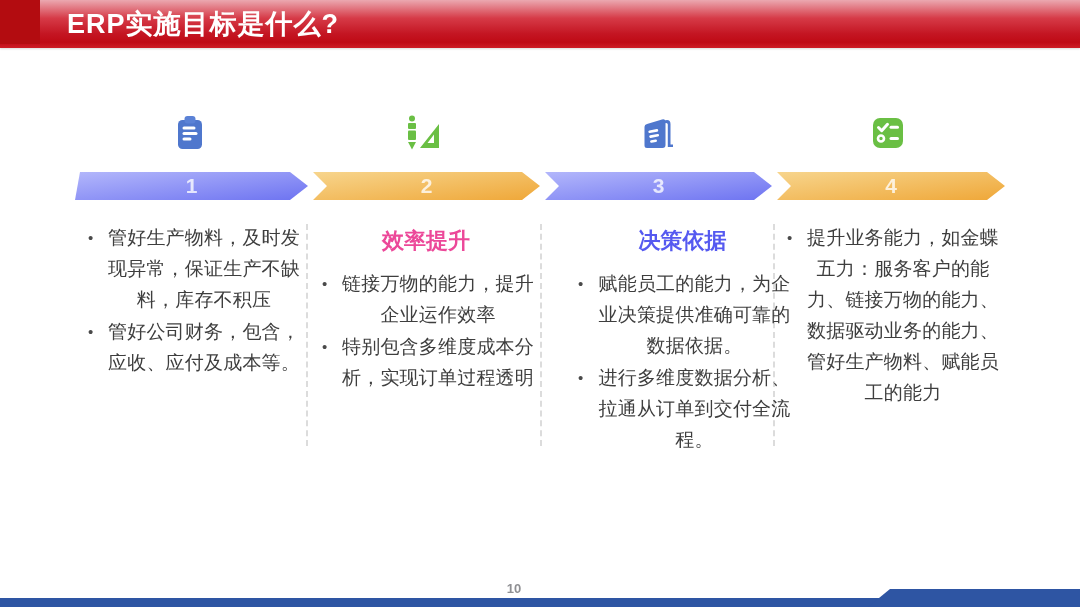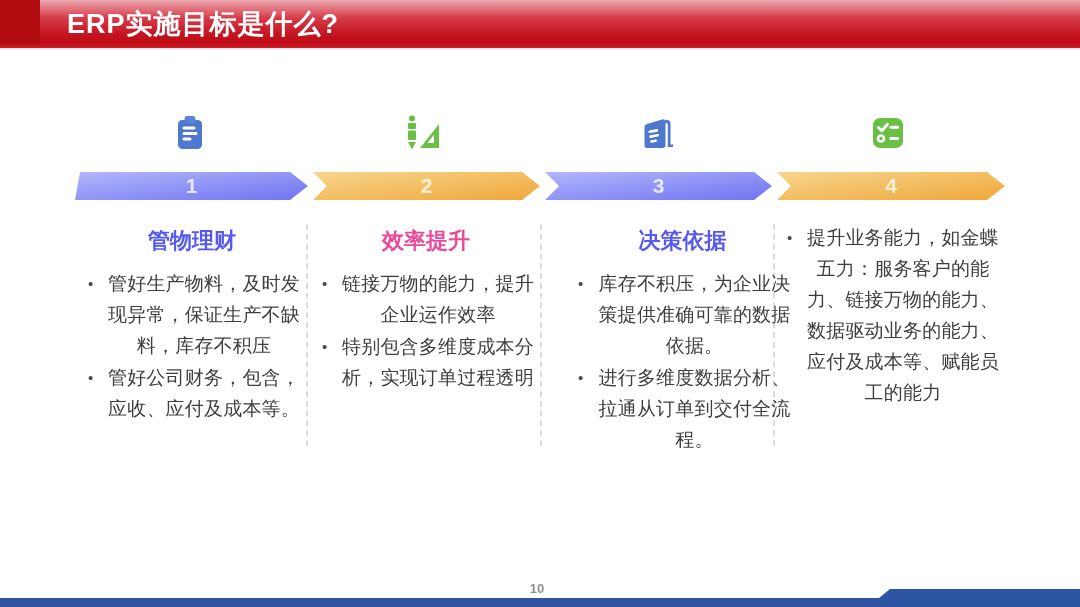--- a/index.html
+++ b/index.html
@@ -40,21 +40,21 @@
   .bullet-list{margin:0;padding:0 0 0 8px;list-style:none;}
   .bullet-item{display:flex;margin-bottom:1px;}
   .bullet-dot{flex:0 0 14px;width:14px;color:#4a4a4a;font-size:15px;line-height:31px;padding-left:2px;}
   .bullet-text{flex:1;font-size:19px;line-height:31px;color:#3e3e3e;letter-spacing:0.2px;text-align:center;}
   
   .divider{position:absolute;top:224px;height:222px;width:0;border-left:2px dashed #dcdcdc;}
   .div1{left:306px;} .div2{left:540px;} .div3{left:773px;}
   
   .page-number{
     position:absolute;left:0;width:1028px;top:581px;text-align:center;
-    font-size:13px;font-weight:bold;color:#8f9093;padding-left:23px;
+    font-size:13px;font-weight:bold;color:#8f9093;
   }
   .footer-svg{position:absolute;left:0;bottom:0;width:1080px;height:22px;display:block;}
 </style>
 </head>
 <body>
 
 <div class="slide">
 
   <div class="header-banner"></div>
   <div class="header-block"></div>
@@ -120,21 +120,20 @@
   <div class="arrow-num num1">1</div>
   <div class="arrow-num num2">2</div>
   <div class="arrow-num num3">3</div>
   <div class="arrow-num num4">4</div>
 
   <div class="divider div1"></div>
   <div class="divider div2"></div>
   <div class="divider div3"></div>
 
   <div class="col col1">
-    <div class="col-title accent-blue">管物理财</div>
     <ul class="bullet-list">
       <li class="bullet-item">
         <span class="bullet-dot">•</span>
         <span class="bullet-text">管好生产物料，及时发现异常，保证生产不缺料，库存不积压</span>
       </li>
       <li class="bullet-item">
         <span class="bullet-dot">•</span>
         <span class="bullet-text">管好公司财务，包含，应收、应付及成本等。</span>
       </li>
     </ul>
@@ -152,34 +151,34 @@
         <span class="bullet-text">特别包含多维度成本分析，实现订单过程透明</span>
       </li>
     </ul>
   </div>
 
   <div class="col col3">
     <div class="col-title accent-blue">决策依据</div>
     <ul class="bullet-list">
       <li class="bullet-item">
         <span class="bullet-dot">•</span>
-        <span class="bullet-text">库存不积压，为企业决策提供准确可靠的数据依据。</span>
+        <span class="bullet-text">赋能员工的能力，为企业决策提供准确可靠的数据依据。</span>
       </li>
       <li class="bullet-item">
         <span class="bullet-dot">•</span>
         <span class="bullet-text">进行多维度数据分析、拉通从订单到交付全流程。</span>
       </li>
     </ul>
   </div>
 
   <div class="col col4">
     <ul class="bullet-list">
       <li class="bullet-item">
         <span class="bullet-dot">•</span>
-        <span class="bullet-text">提升业务能力，如金蝶五力：服务客户的能力、链接万物的能力、数据驱动业务的能力、应付及成本等、赋能员工的能力</span>
+        <span class="bullet-text">提升业务能力，如金蝶五力：服务客户的能力、链接万物的能力、数据驱动业务的能力、管好生产物料、赋能员工的能力</span>
       </li>
     </ul>
   </div>
 
   <div class="page-number">10</div>
   <svg class="footer-svg" viewBox="0 0 1080 22">
     <rect x="0" y="13" width="1080" height="9" fill="#2e55a3"></rect>
     <polygon points="868,22 890,4 1080,4 1080,22" fill="#2e55a3"></polygon>
   </svg>
 

